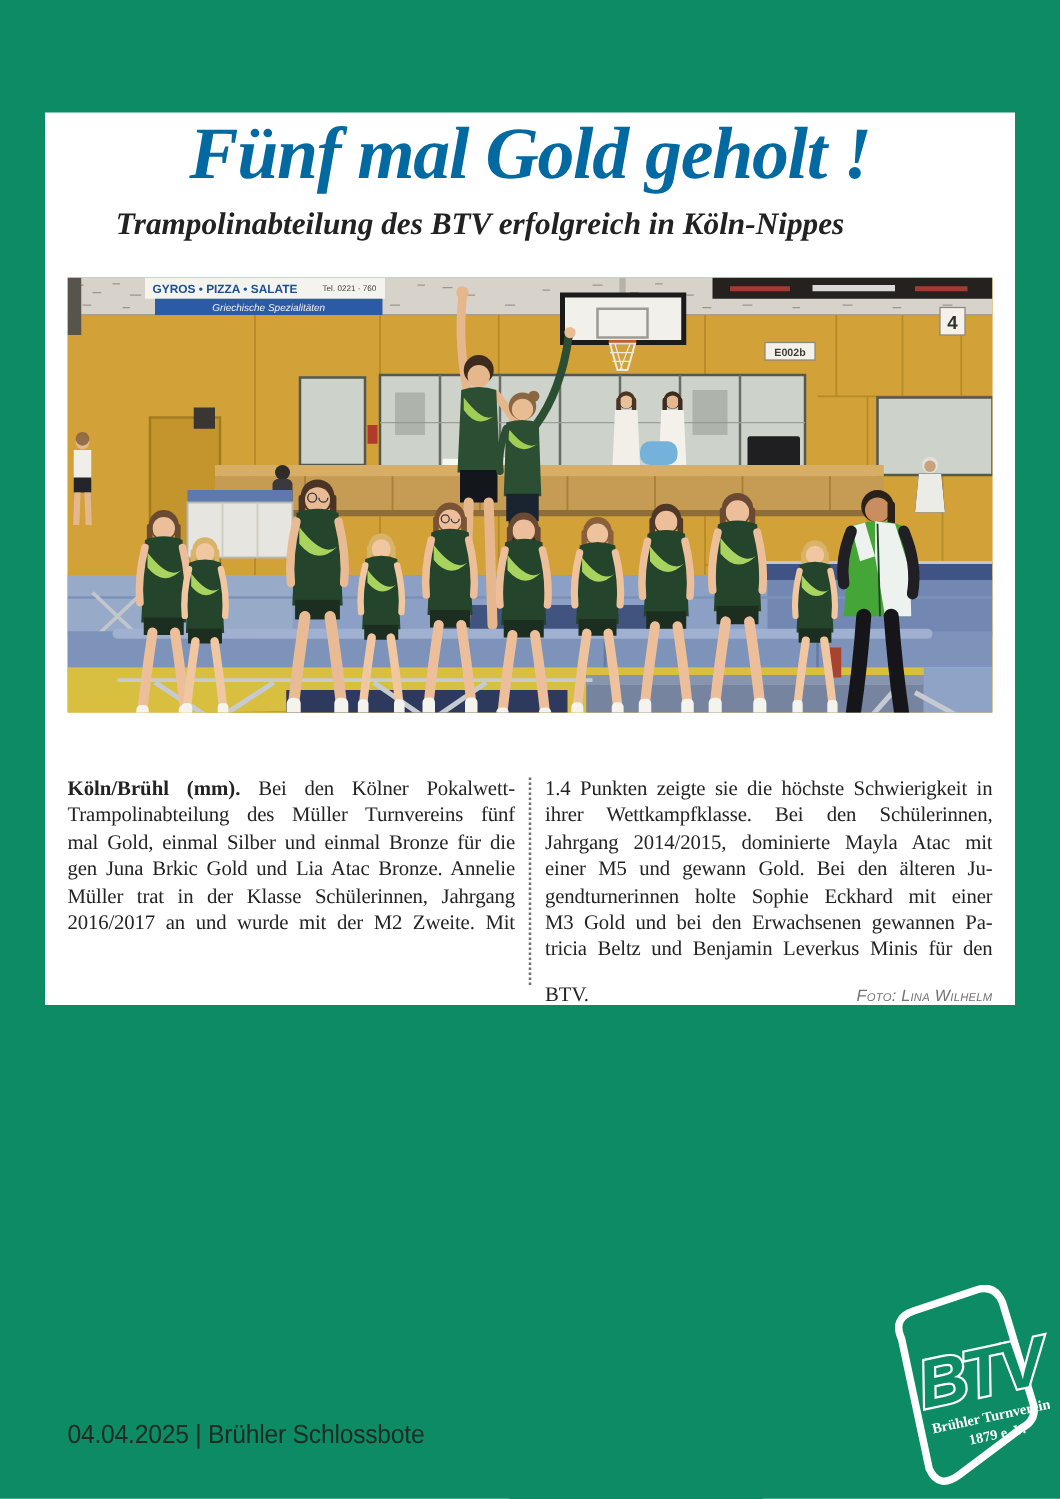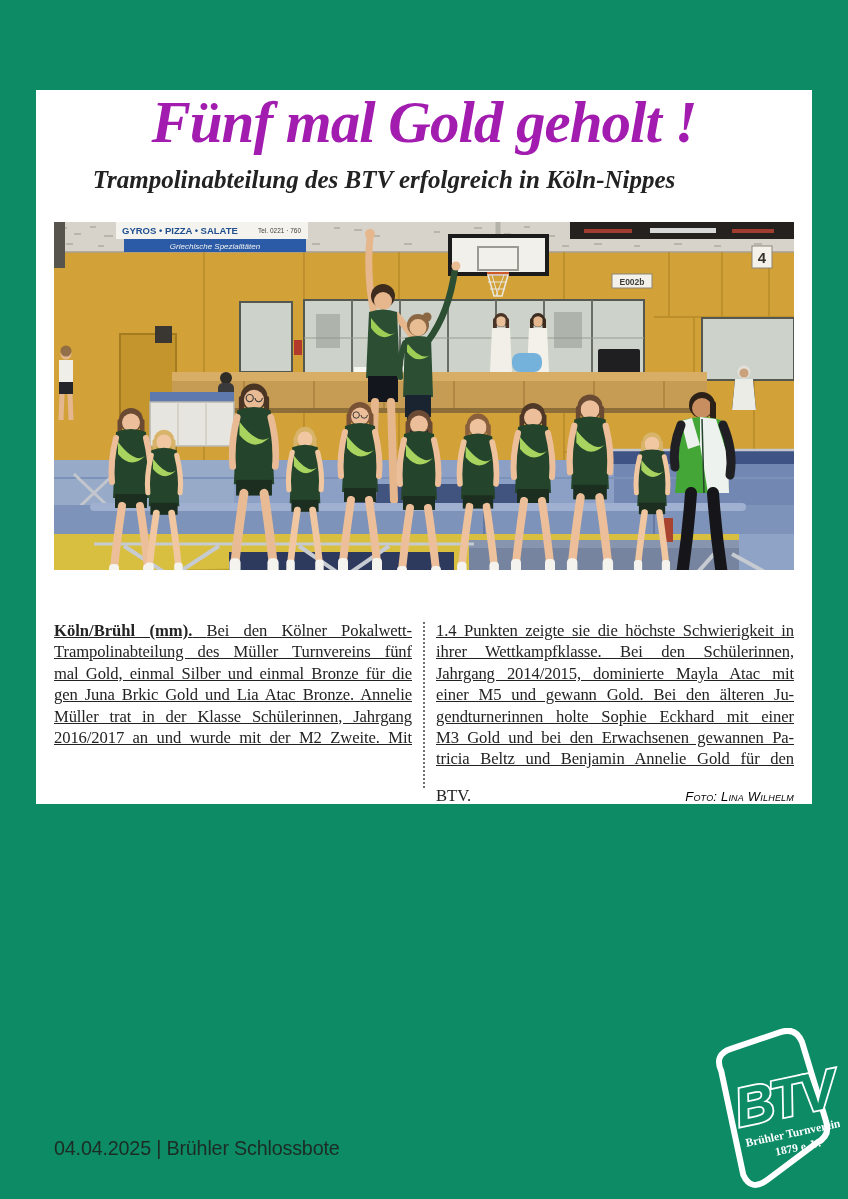--- a/index.html
+++ b/index.html
@@ -8,21 +8,21 @@
     background:#0C8B64;
     font-family:"Liberation Serif",serif;
   }
   .sheet{
     position:absolute;left:36px;top:90px;width:776px;height:714px;
     background:#ffffff;color:#1b1b1b;
   }
   .headline{
     position:absolute;left:0;top:2px;width:776px;text-align:center;
     font-family:"Liberation Serif",serif;font-style:italic;font-weight:bold;
-    font-size:59px;letter-spacing:-1px;line-height:1.05;margin:0;color:#a21caf;
+    font-size:59px;letter-spacing:-1px;line-height:1.05;margin:0;color:#0369a1;
     white-space:nowrap;
   }
   .subheadline{
     position:absolute;left:0;top:76px;width:696px;text-align:center;
     font-family:"Liberation Serif",serif;font-style:italic;font-weight:bold;
     font-size:25px;margin:0;color:#222;
   }
   .photo{
     position:absolute;left:18px;top:132px;width:740px;height:348px;overflow:hidden;
     background:#d2a137;
@@ -31,30 +31,30 @@
     position:absolute;left:18px;top:530px;width:740px;height:176px;
     display:flex;
   }
   .col{width:358px;}
   .col-divider{
     width:0;border-left:2px dotted #6e6e6e;margin:2px 11px 8px 11px;
   }
   .tl{
     font-size:16.6px;line-height:21.4px;letter-spacing:-0.1px;
     text-align:justify;text-align-last:justify;color:#232323;
-    white-space:nowrap;overflow:hidden;text-decoration:underline;
+    white-space:nowrap;overflow:hidden;
   }
   .tl .lead{font-weight:bold;letter-spacing:0;}
   .lastline{
     display:flex;justify-content:space-between;align-items:baseline;
     font-size:16.6px;line-height:21.4px;color:#232323;gap:34px;
   }
   .credit{
     font-family:"Liberation Sans",sans-serif;font-style:italic;
-    font-variant:small-caps;font-size:13px;color:#000000;letter-spacing:0.2px;margin-top:16px;
+    font-variant:small-caps;font-size:13px;color:#737373;letter-spacing:0.2px;margin-top:16px;
   }
   .dateline{
     position:absolute;left:54px;top:1136px;
     font-family:"Liberation Sans",sans-serif;font-weight:500;
     font-size:21px;color:#1c2b24;letter-spacing:-0.2px;
     transform:scaleX(0.94);transform-origin:left center;white-space:nowrap;
   }
   .logo{position:absolute;left:700px;top:1028px;width:140px;height:170px;}
   svg text{user-select:none;}
 </style>
@@ -395,21 +395,21 @@
       <div class="tl">2016/2017 an und wurde mit der M2 Zweite. Mit</div>
     </div>
     <div class="col-divider"></div>
     <div class="col">
       <div class="tl">1.4 Punkten zeigte sie die höchste Schwierigkeit in</div>
       <div class="tl">ihrer Wettkampfklasse. Bei den Schülerinnen,</div>
       <div class="tl">Jahrgang 2014/2015, dominierte Mayla Atac mit</div>
       <div class="tl">einer M5 und gewann Gold. Bei den älteren Ju-</div>
       <div class="tl">gendturnerinnen holte Sophie Eckhard mit einer</div>
       <div class="tl">M3 Gold und bei den Erwachsenen gewannen Pa-</div>
-      <div class="tl">tricia Beltz und Benjamin Annelie Gold für den</div>
+      <div class="tl">tricia Beltz und Benjamin Leverkus Minis für den</div>
       <div class="lastline">
         <span>BTV.</span>
         <span class="credit">Foto: Lina Wilhelm</span>
       </div>
     </div>
   </div>
 </div>
 
 <div class="dateline">04.04.2025 | Brühler Schlossbote</div>
 

